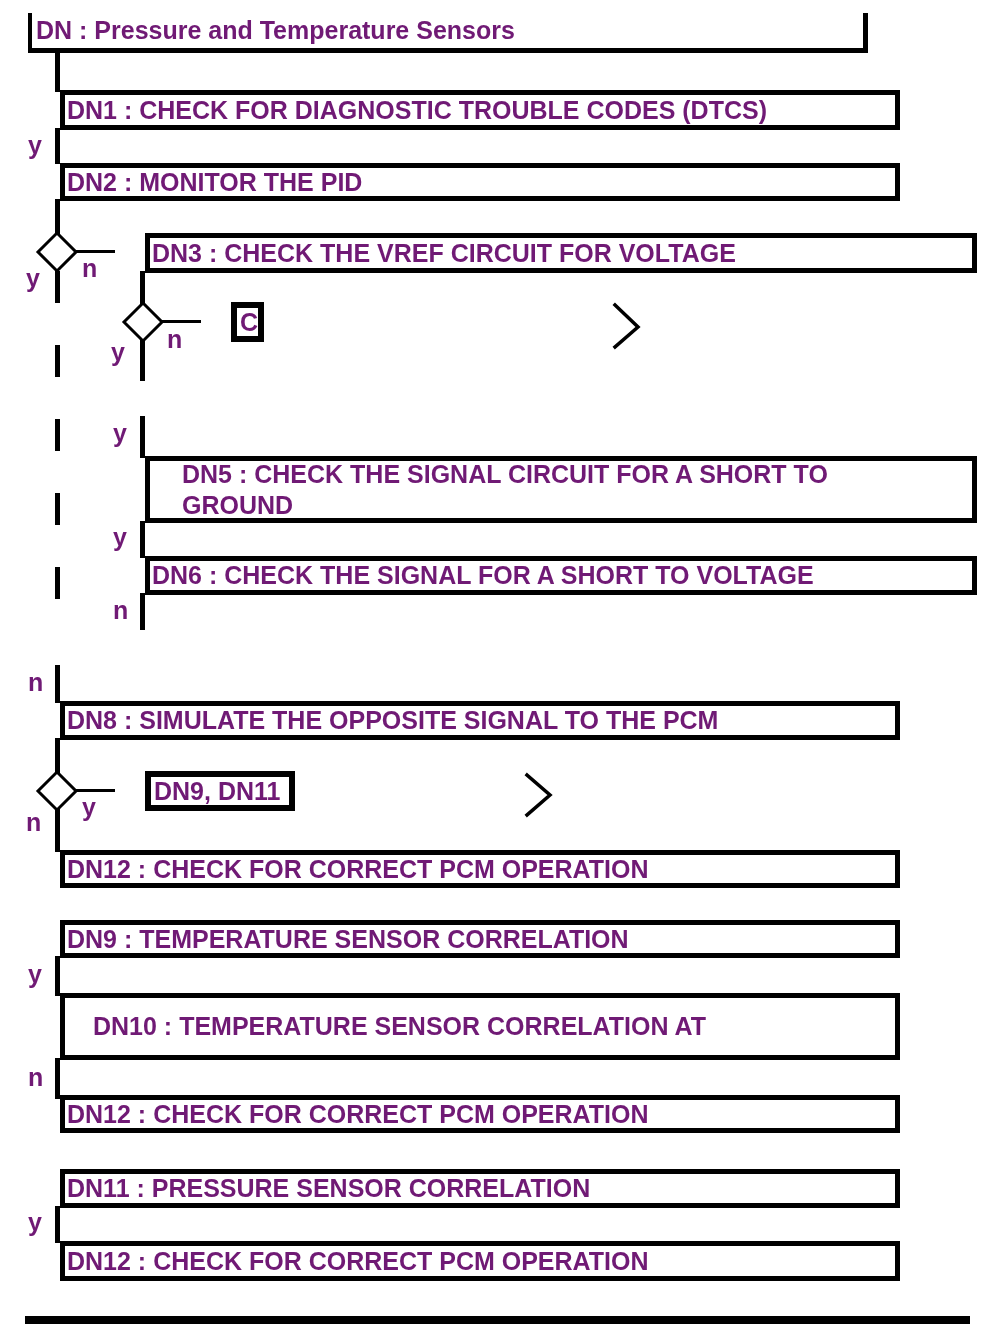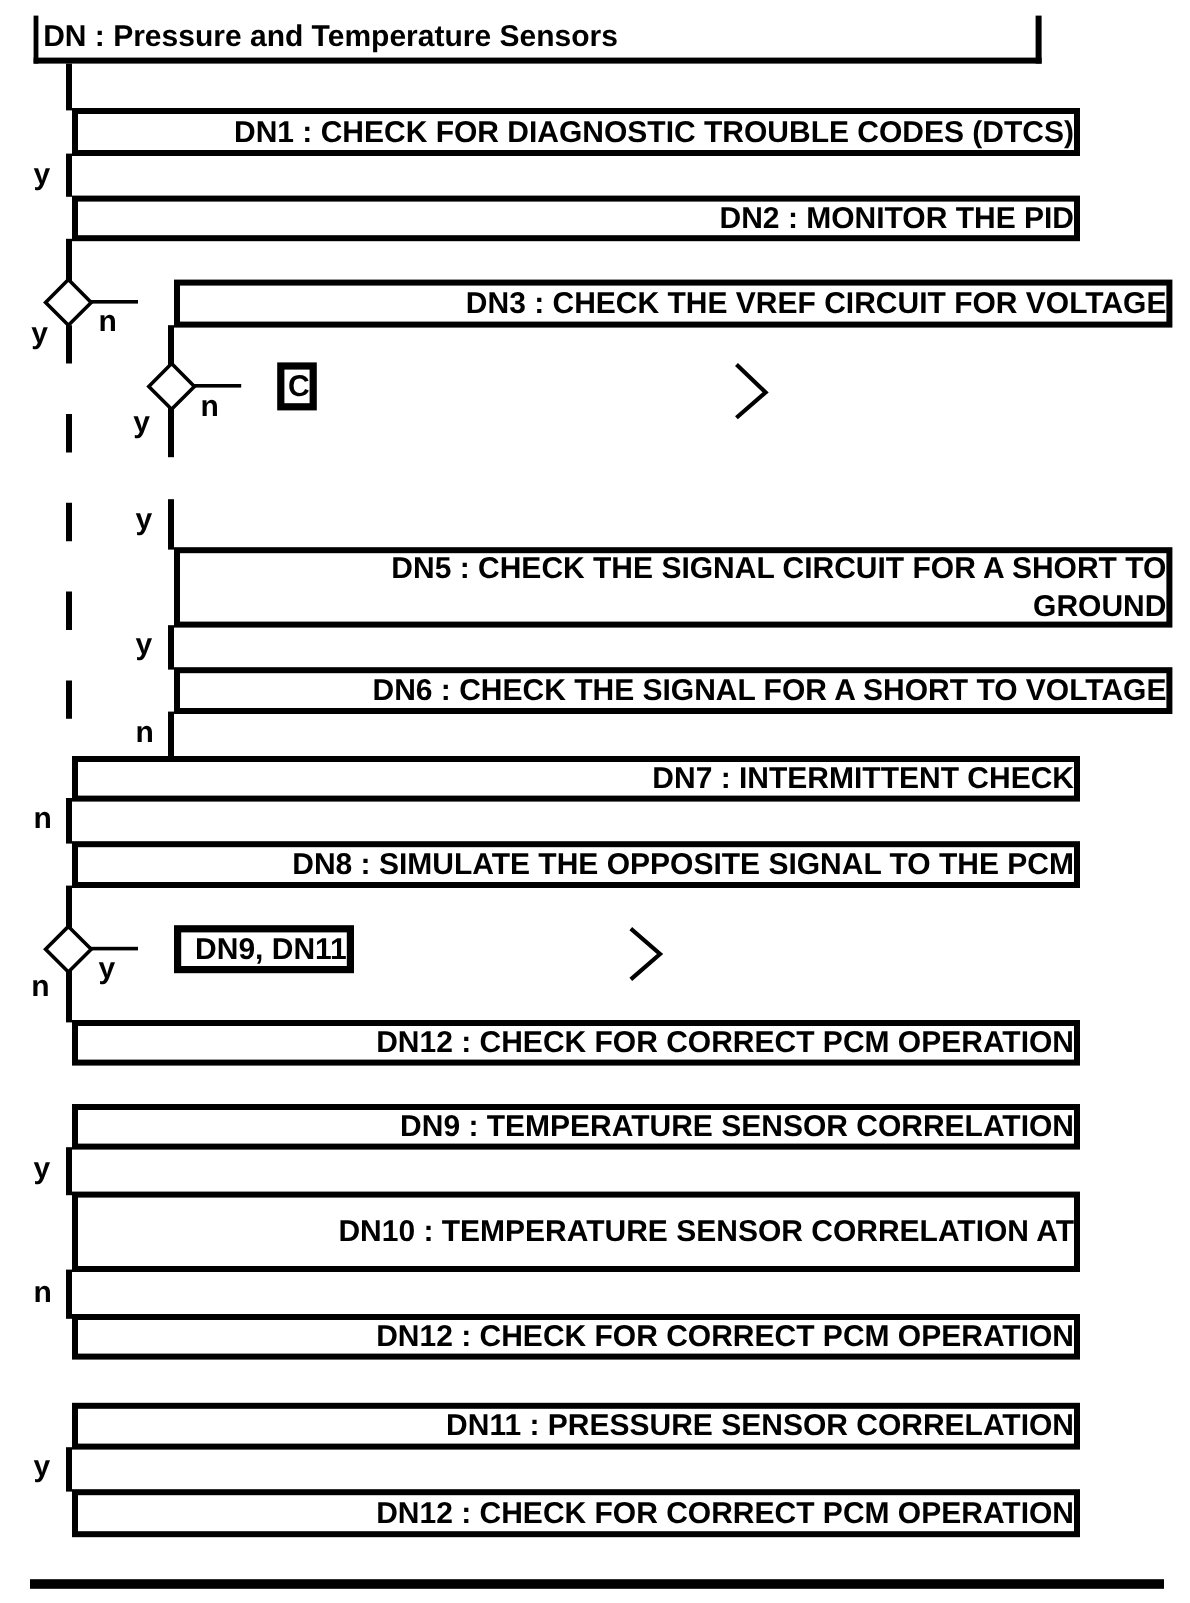--- a/index.html
+++ b/index.html
@@ -1,17 +1,17 @@
 <!DOCTYPE html>
 <html><head>
 <meta charset="utf-8">
 <style>
   html,body{margin:0;padding:0;background:#ffffff;}
   #stage{position:relative;width:992px;height:1336px;background:#ffffff;
-         font-family:"Liberation Sans",sans-serif;color:#000000;overflow:hidden;text-align:right;}
+         font-family:"Liberation Sans",sans-serif;color:#701a75;overflow:hidden;}
   .node{position:absolute;box-sizing:border-box;border:5px solid #000;background:#fff;
         display:flex;flex-direction:column;justify-content:center;
         font-weight:bold;font-size:25px;line-height:29px;white-space:nowrap;
         padding-left:2px;letter-spacing:0px;margin-left:32px;}
   .node span{display:block;}
   .title-node{position:absolute;box-sizing:border-box;background:#fff;
         border-left:4px solid #000;border-right:5px solid #000;border-bottom:5px solid #000;
         display:flex;align-items:center;font-weight:bold;font-size:25px;white-space:nowrap;
         padding-left:4px;}
   .thick{border-width:6px;}
@@ -78,23 +78,20 @@
 
   <div class="node" style="left:113px;top:456px;width:832px;height:67px;line-height:31px;padding-left:32px;">
     <span>DN5 : CHECK THE SIGNAL CIRCUIT FOR A SHORT TO</span>
     <span>GROUND</span>
   </div>
 
   <div class="node" style="left:113px;top:556px;width:832px;height:39px;">
     <span>DN6 : CHECK THE SIGNAL FOR A SHORT TO VOLTAGE</span>
   </div>
 
-  <div class="node" style="left:28px;top:630px;width:840px;height:38px;">
-    <span>DN7 : INTERMITTENT CHECK</span>
-  </div>
 
   <div class="node" style="left:28px;top:701px;width:840px;height:39px;">
     <span>DN8 : SIMULATE THE OPPOSITE SIGNAL TO THE PCM</span>
   </div>
 
   <div class="node thick" style="left:113px;top:771px;width:150px;height:40px;padding-left:3px;">
     <span>DN9, DN11</span>
   </div>
 
   <div class="node" style="left:28px;top:850px;width:840px;height:38px;">

